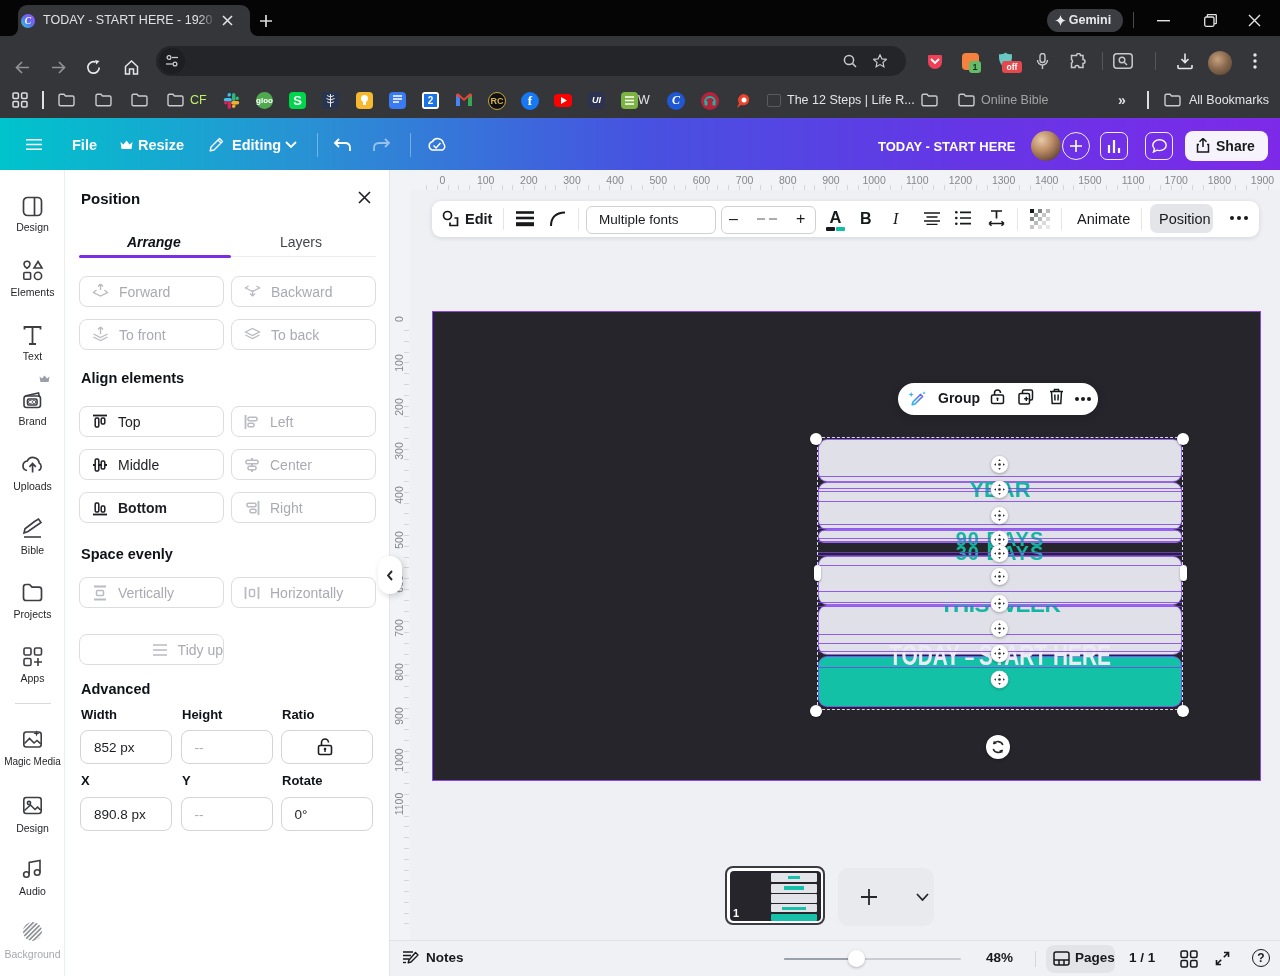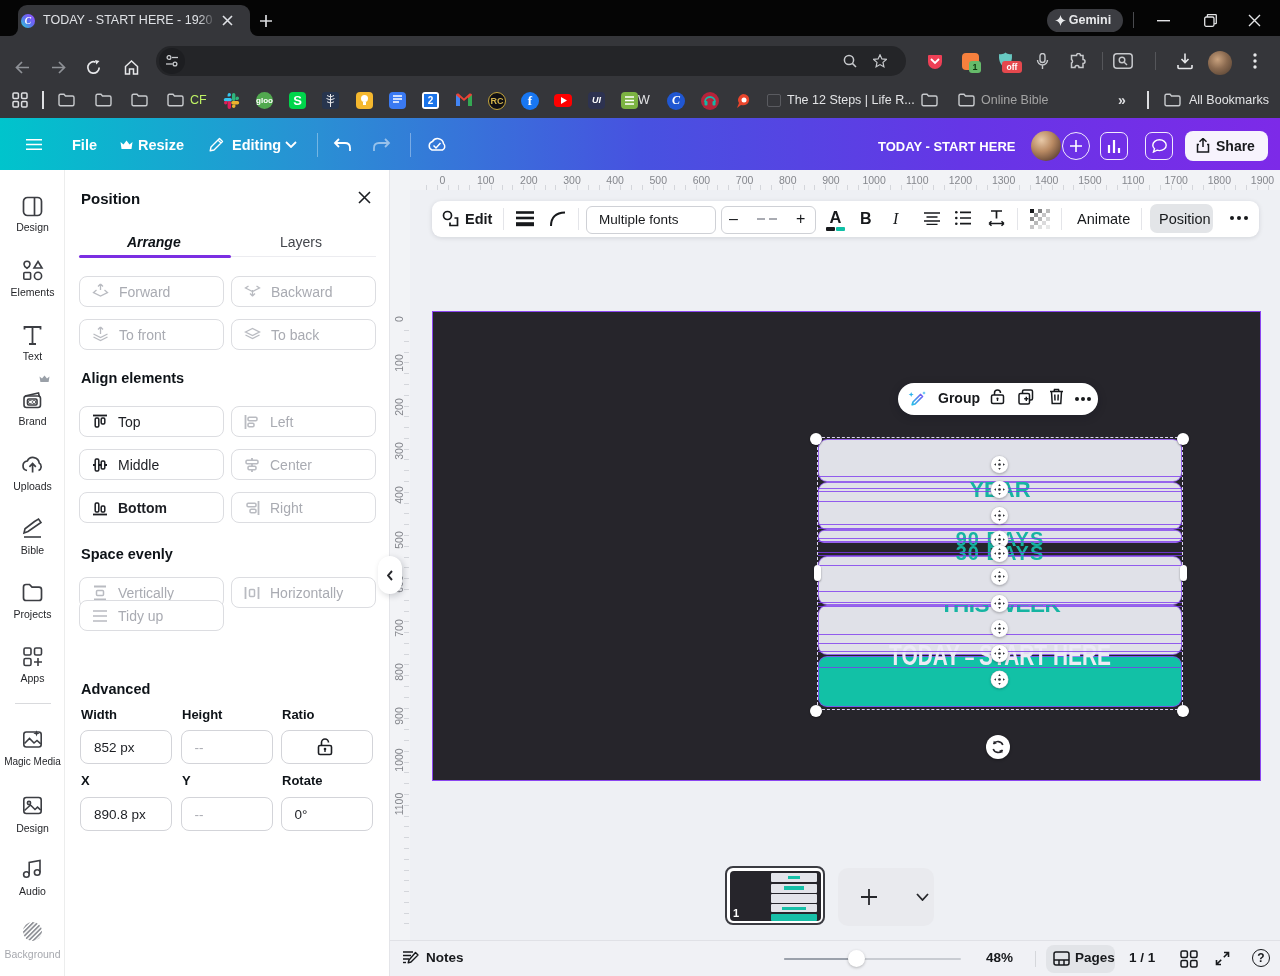--- a/index.html
+++ b/index.html
@@ -497,21 +497,21 @@
       </svg>
     Vertically</div>
   <div class="pbtn" style="left:166px;top:407px;">
     <svg width="16" height="16" viewBox="0 0 16 16">
         <g fill="none" stroke="#b9bbc1" stroke-width="1.5">
           <path d="M1.5 2 V14 M14.5 2 V14" stroke-width="1.8"></path>
           <rect x="5.5" y="4.5" width="5" height="7" rx="1"></rect>
         </g>
       </svg>
     Horizontally</div>
-  <div class="pbtn" style="left:14px;top:430px;">
+  <div class="pbtn" style="left:14px;top:464px;justify-content:flex-end;">
     <svg width="16" height="16" viewBox="0 0 16 16">
         <path d="M1 3 H15 M1 8 H15 M1 13 H15" stroke="#b9bbc1" stroke-width="1.7"></path>
       </svg>
     Tidy up</div>
 
   <div class="phead" style="left:16px;top:511px;">Advanced</div>
   <div class="plab" style="left:16px;top:537px;">Width</div>
   <div class="plab" style="left:117px;top:537px;">Height</div>
   <div class="plab" style="left:217px;top:537px;">Ratio</div>
   <div class="pinp" style="left:15px;top:560px;">852 px</div>

